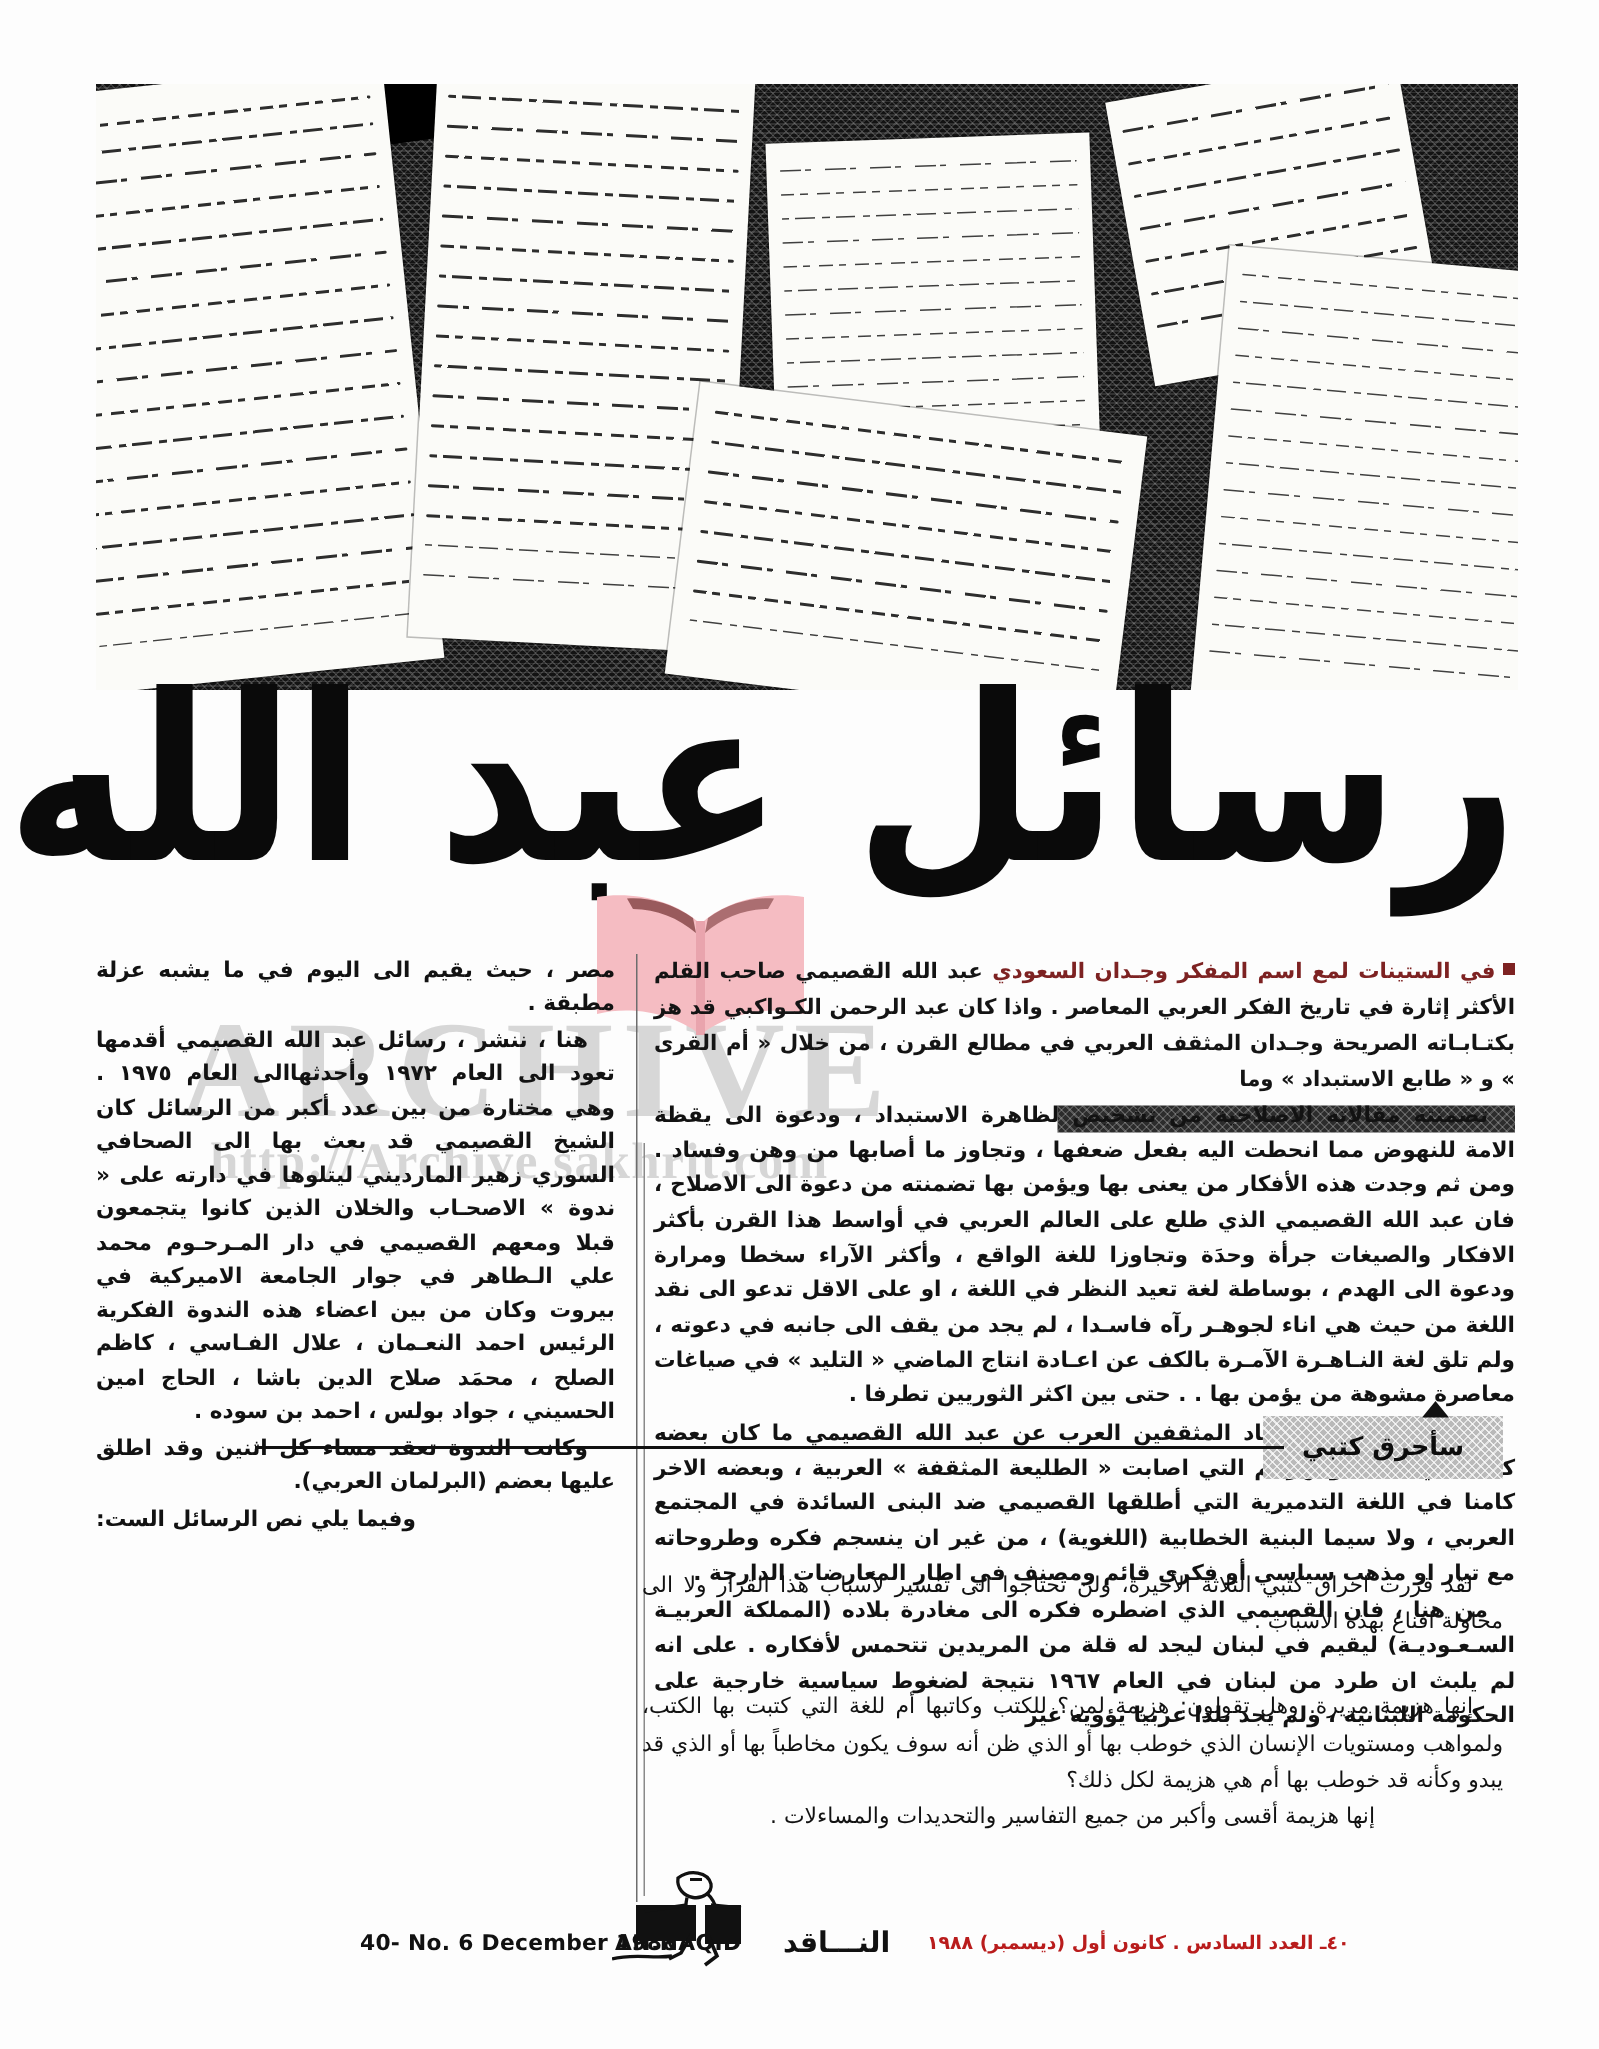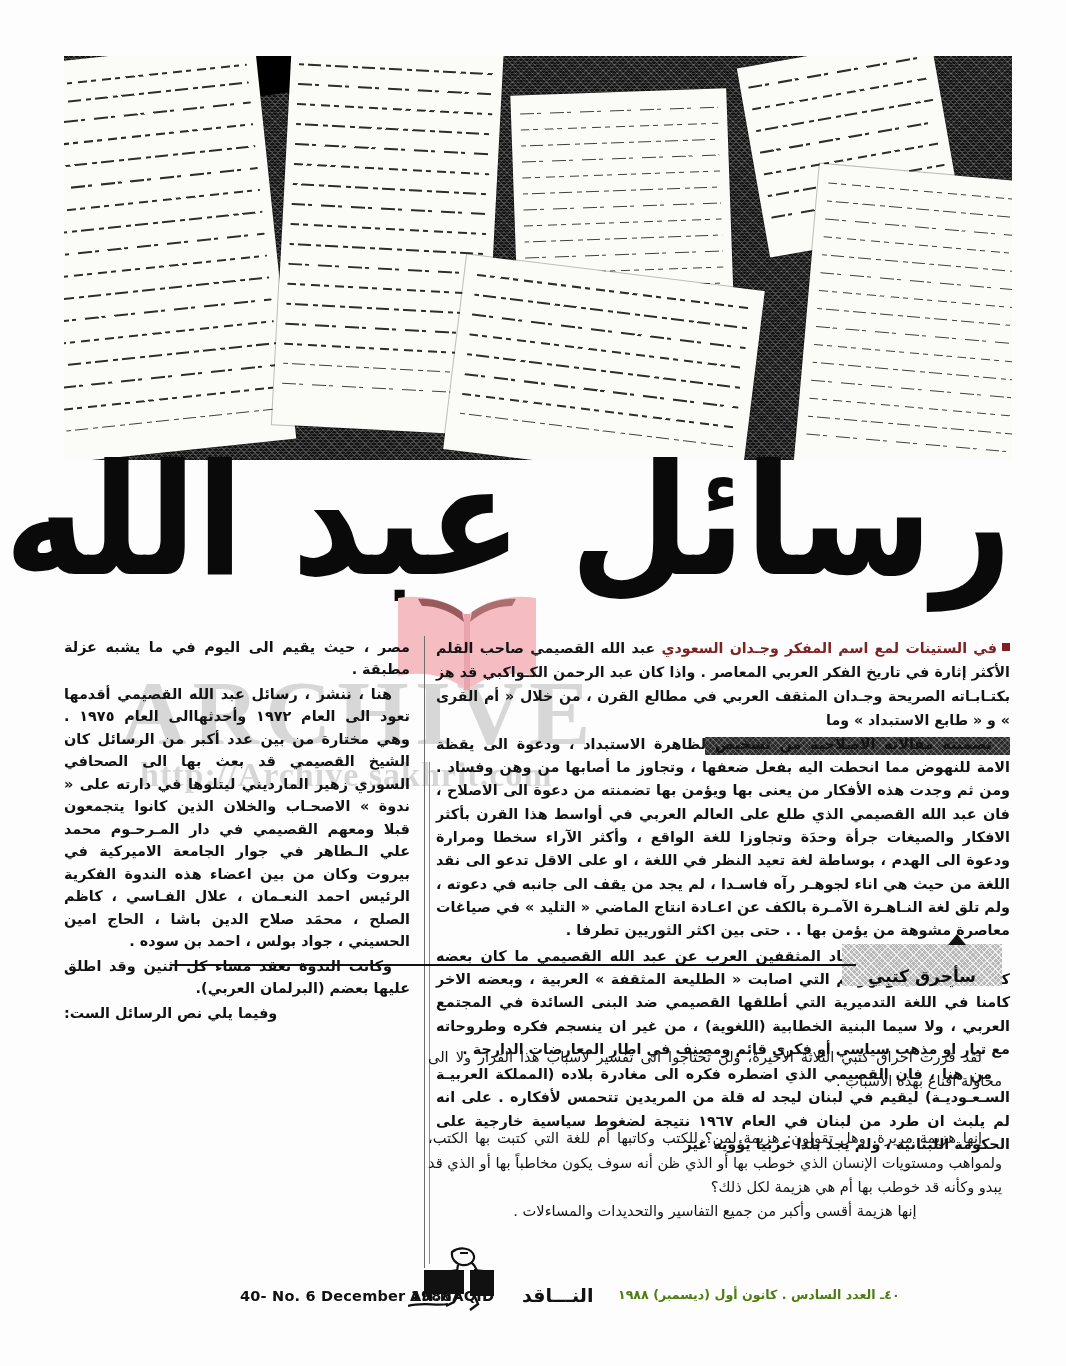--- a/index.html
+++ b/index.html
@@ -130,21 +130,21 @@
   #sectionRow{
     position:absolute;right:64px;left:170px;top:944px;height:46px;
     direction:rtl;
   }
   #sectionBox{
     position:absolute;right:0;top:0;width:160px;height:42px;
     background-color:#b9b9b9;
     background-image:
       repeating-linear-gradient(45deg,rgba(255,255,255,.75) 0 1px,rgba(0,0,0,0) 1px 4px),
       repeating-linear-gradient(-45deg,rgba(255,255,255,.6) 0 1px,rgba(0,0,0,0) 1px 4px);
-    display:flex;align-items:flex-end;justify-content:center;
+    display:flex;align-items:center;justify-content:center;
   }
   #sectionBox span{
     font-family:"DejaVu Sans","Liberation Sans",sans-serif;
     font-size:17px;font-weight:700;color:#0d0d0d;
   }
   #sectionRule{
     position:absolute;right:146px;left:0;top:20px;height:2px;background:#111;
   }
   #sectionTri{
     position:absolute;right:36px;top:-10px;
@@ -180,21 +180,21 @@
   }
   #footLogo{position:absolute;left:408px;top:1244px;width:112px;height:74px;}
   #footBrandAr{
     position:absolute;left:522px;top:1284px;
     font-family:"DejaVu Sans","Liberation Sans",sans-serif;
     font-size:19px;font-weight:700;color:#111;direction:rtl;letter-spacing:1px;
   }
   #footAr{
     position:absolute;left:618px;top:1287px;
     font-family:"DejaVu Sans","Liberation Sans",sans-serif;
-    font-size:12.6px;font-weight:600;color:#4d7c0f;direction:rtl;
+    font-size:12.6px;font-weight:600;color:#b91c1c;direction:rtl;
   }
 </style>
 </head>
 <body>
 
 <div id="page">
 
   <div id="collage">
     <div class="tex"></div>
     <div class="wedgeTL"></div>

